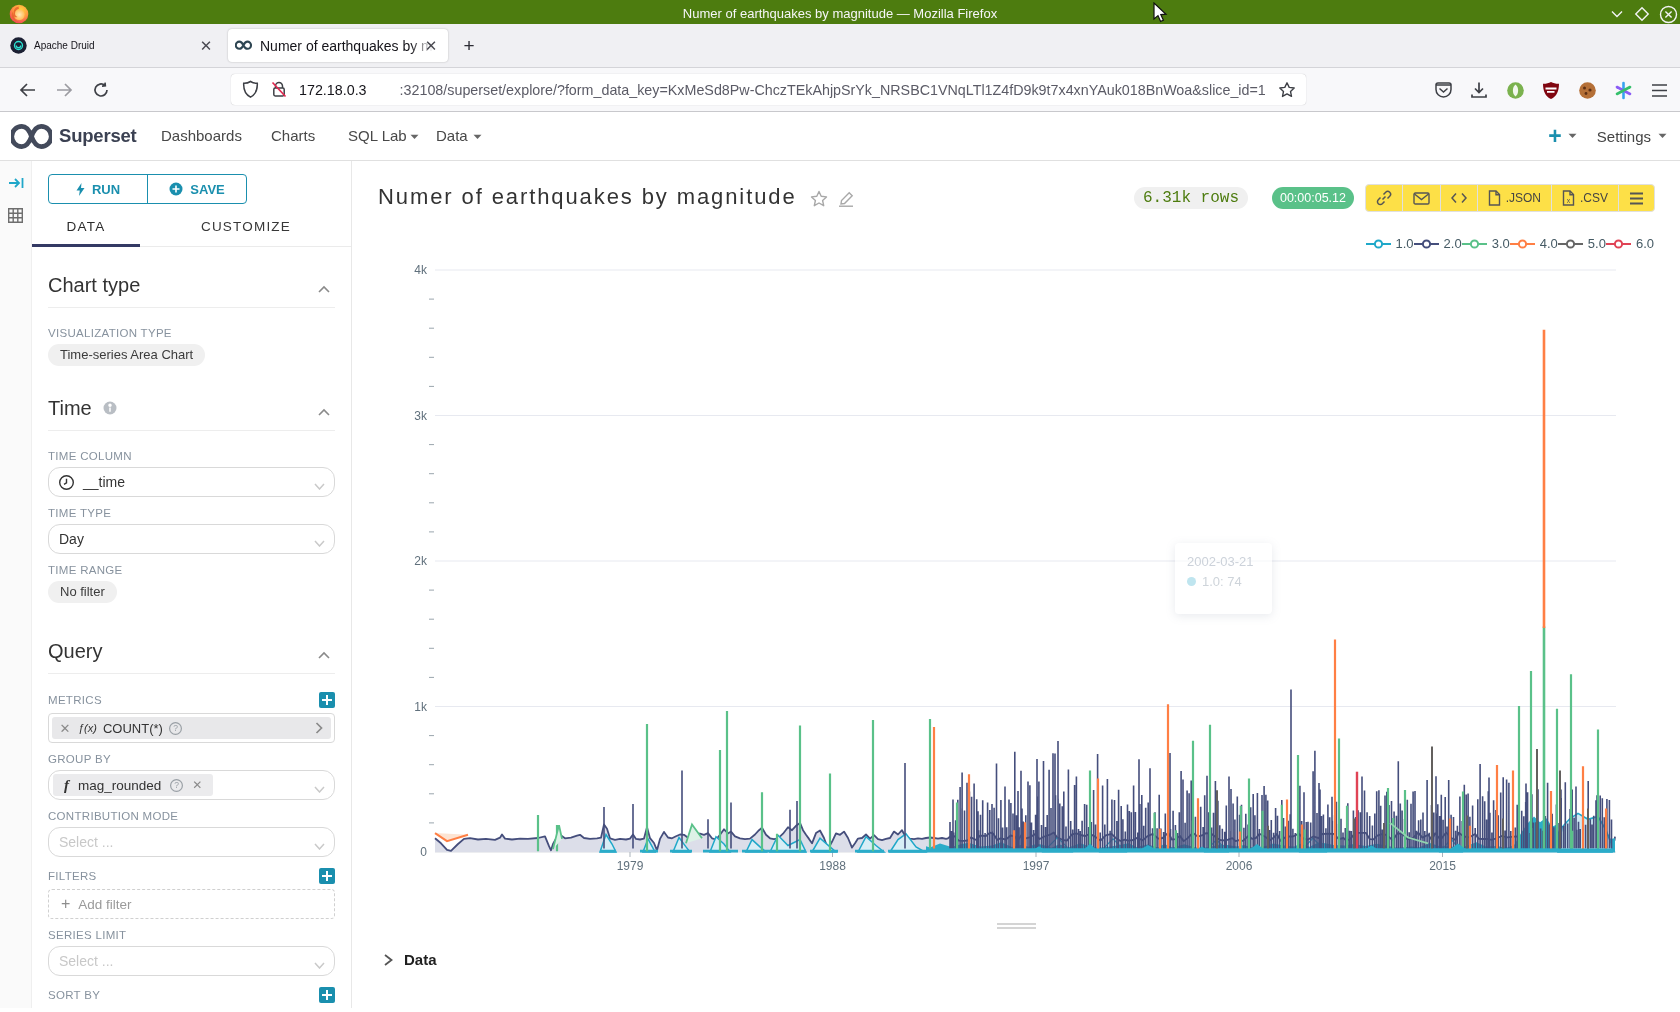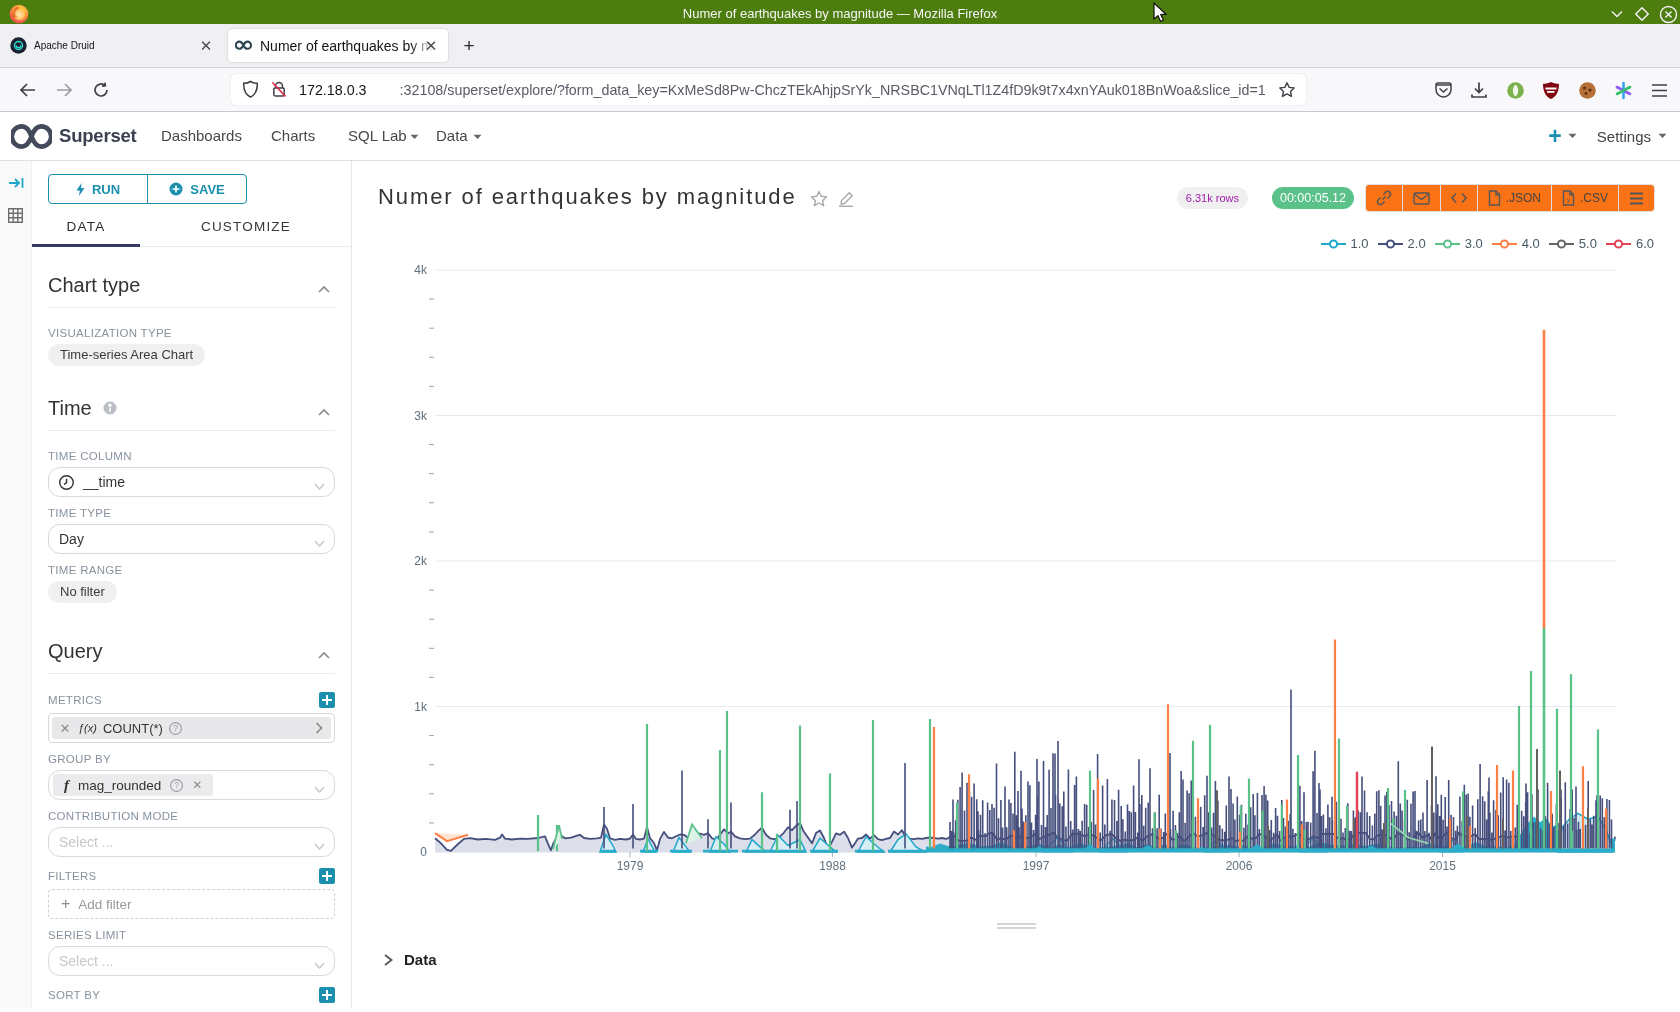--- a/index.html
+++ b/index.html
@@ -59,26 +59,26 @@
 .plusbtn { width:16px; height:16px; background:#1a8fae; border-radius:2px; margin-left:auto; position:relative; }
 .plusbtn:before { content:""; position:absolute; left:3px; top:7px; width:10px; height:2px; background:#fff; }
 .plusbtn:after { content:""; position:absolute; left:7px; top:3px; width:2px; height:10px; background:#fff; }
 .metricbox { margin:0 16px; height:30px; border:1px solid #d9d9d9; border-radius:4px; padding:3px; }
 .metricchip { background:#e8e8ea; border-radius:3px; height:22px; display:flex; align-items:center; font-size:13px; color:#333; }
 .chip2 { background:#ebebed; border-radius:3px; height:22px; display:flex; align-items:center; font-size:13.5px; color:#333; padding:0 11px; gap:9px; }
 .dashedbox { margin:0 16px; height:30px; border:1px dashed #d0d0d0; border-radius:4px; display:flex; align-items:center;
   padding:0 12px; color:#9a9a9a; font-size:13.5px; gap:8px; }
 .content { flex:1; position:relative; background:#fff; }
 .charttitle { position:absolute; left:26px; top:23px; font-size:22px; color:#333; letter-spacing:1.9px; }
-.rowspill { position:absolute; top:26px; right:432px; background:#f0f0f0; border-radius:11px; height:22px; line-height:22px; padding:0 9px; font-size:11px; color:#a21caf; }
+.rowspill { position:absolute; top:26px; right:432px; background:#f0f0f0; border-radius:11px; height:22px; line-height:22px; padding:0 9px; font-size:16px; color:#4d7c0f;font-family:Liberation Mono, monospace; }
 .timerpill { position:absolute; top:26px; right:326px; background:#5ac189; color:#fff; border-radius:11px; height:22px; line-height:22px; padding:0 8px; font-size:12.5px; }
-.btngroup { position:absolute; top:23px; right:25px; height:28px; display:flex; border:1px solid #e0e0e0; border-radius:4px; background:#f97316; }
+.btngroup { position:absolute; top:23px; right:25px; height:28px; display:flex; border:1px solid #e0e0e0; border-radius:4px; background:#fde047; }
 .btngroup .cell { height:26px; display:flex; align-items:center; justify-content:center; border-right:1px solid #e0e0e0; padding:0 10px; gap:5px; font-size:12px; color:#444; }
 .btngroup .cell:last-child { border-right:none; }
-.legend { position:absolute; top:75px; right:26px; display:flex; gap:9px; align-items:center; font-size:13px; color:#455a64; }
+.legend { position:absolute; top:75px; right:26px; display:flex; align-items:center; font-size:13px; color:#455a64; }
 .legend .li { display:flex; align-items:center; gap:5px; }
 .tooltip { position:absolute; left:823px; top:382px; width:97px; height:71px; background:rgba(255,255,255,.6);
   border-radius:4px; box-shadow:0 2px 10px rgba(130,140,160,.18); padding:11px 12px; font-size:13px; color:#ccd2da; }
 .handle { position:absolute; left:645px; top:762px; width:39px; }
 .handle div { height:1.5px; background:#d4d4d4; margin-bottom:2.5px; }
 .datapanel { position:absolute; left:0; top:770px; right:0; height:77px; background:#fff; }
 .datapanel .head { display:flex; align-items:center; gap:10px; margin:20px 0 0 31px; font-size:15px; font-weight:700; color:#1f1f1f; }
 </style>
 </head>
 <body>
@@ -482,20 +482,27 @@
         <line x1="1005.0" y1="625.3" x2="1005.0" y2="545.7" stroke="#e04355" stroke-width="2.4"></line>
         <line x1="574.0" y1="624.4" x2="1263.0" y2="624.4" stroke="#2bacc9" stroke-width="4"></line>
         <path d="M731.0,624.8 L738.0,617.6 L745.0,624.8 Z" fill="#2bacc9"></path>
         <path d="M786.0,624.8 L796.0,619.0 L806.0,624.8 Z" fill="#2bacc9"></path>
         <path d="M896.0,624.8 L905.0,618.0 L914.0,624.8 Z" fill="#2bacc9"></path>
         <path d="M1011.0,624.8 L1019.5,619.5 L1028.0,624.8 Z" fill="#2bacc9"></path>
         <path d="M1096.0,624.8 L1106.0,617.6 L1116.0,624.8 Z" fill="#2bacc9"></path>
         <path d="M680.0,624.8 L687.0,620.2 L694.0,624.8 Z" fill="#2bacc9"></path>
         <path d="M844.0,624.8 L850.0,620.5 L856.0,624.8 Z" fill="#2bacc9"></path>
       </svg>
+    <div class="tooltip">
+      <div>2002-03-21</div>
+      <div style="margin-top:5px;display:flex;align-items:center;gap:6px">
+          <span style="width:9px;height:9px;border-radius:50%;background:#bfe5ef;display:inline-block"></span>
+          <span style="color:#ced4da">1.0: 74</span>
+        </div>
+    </div>
     <div class="handle">
         <div></div>
         <div></div>
       </div>
     <div class="datapanel">
       <div class="head"><svg width="11" height="12" viewBox="0 0 11 12">
             <path d="M2 1 L8.5 6 L2 11" fill="none" stroke="#555" stroke-width="1.8"></path>
           </svg>Data</div>
     </div>
   </div>

